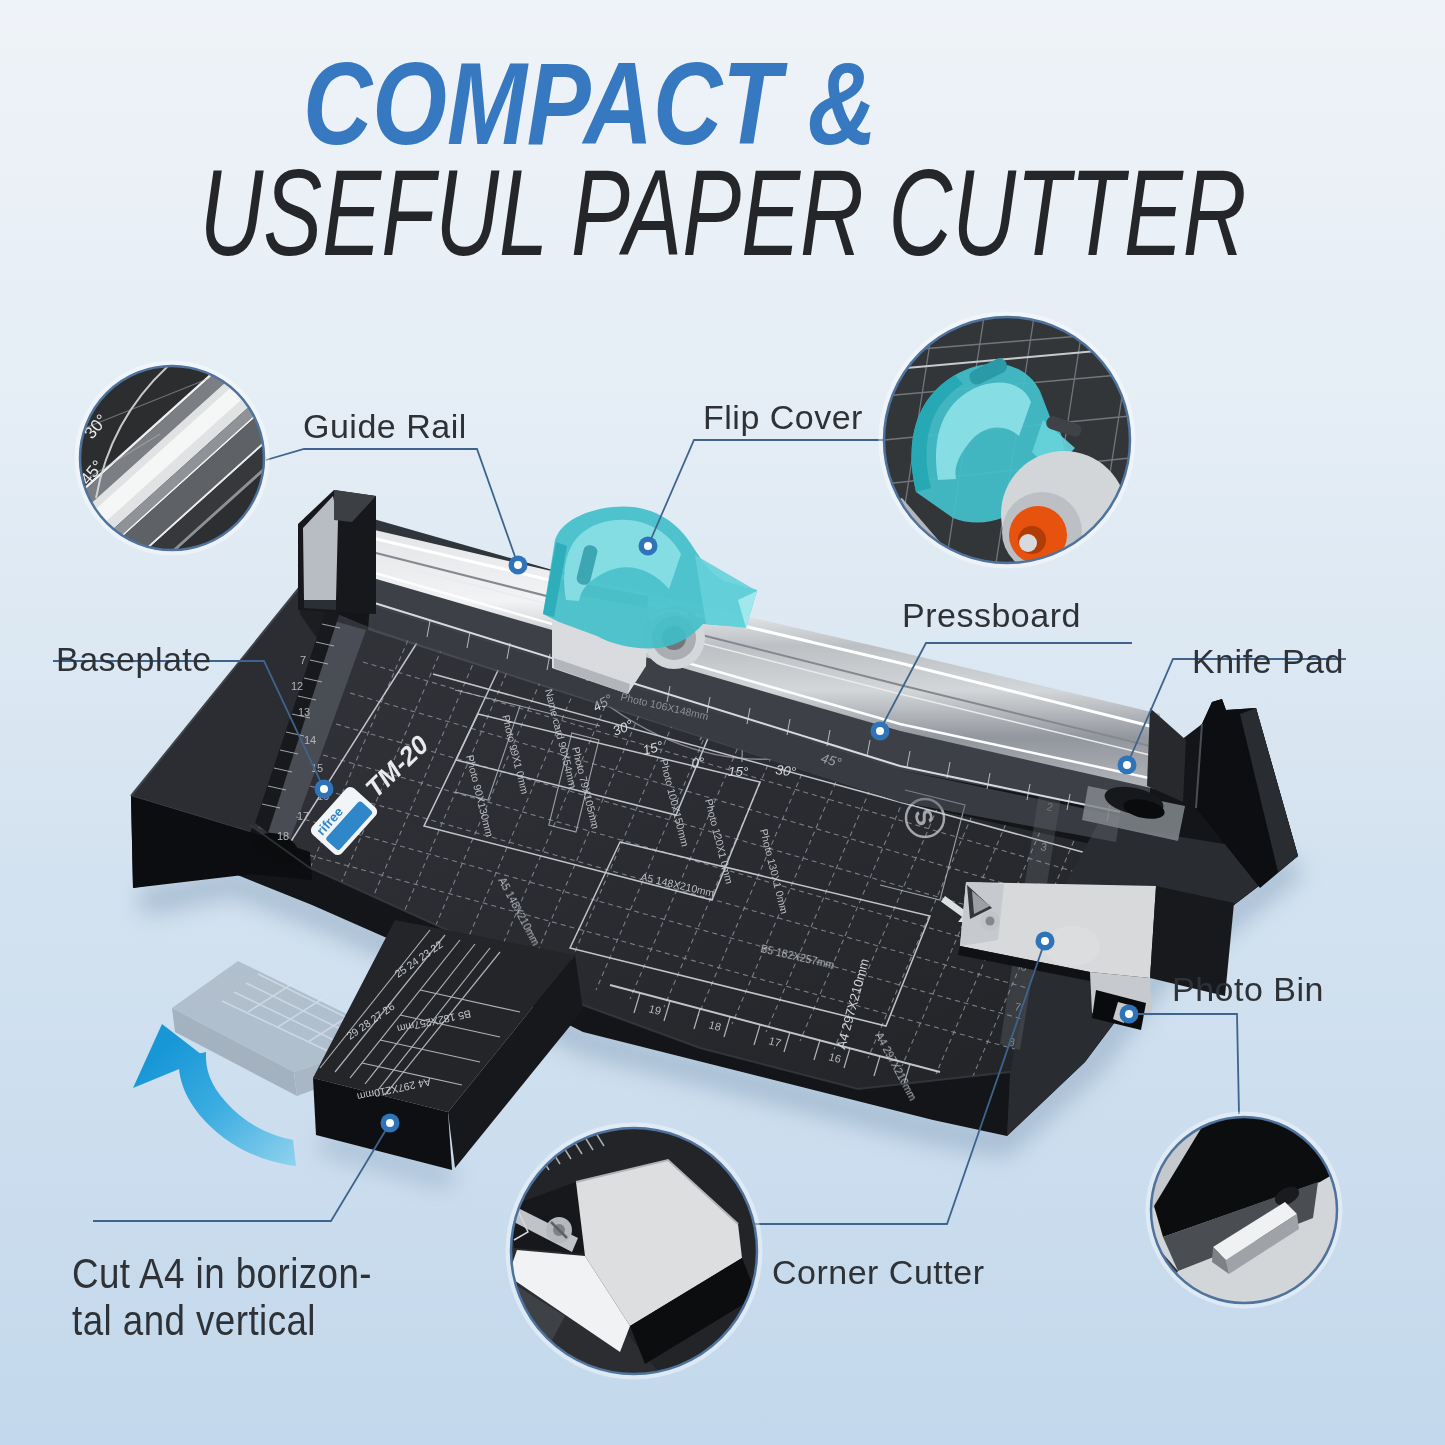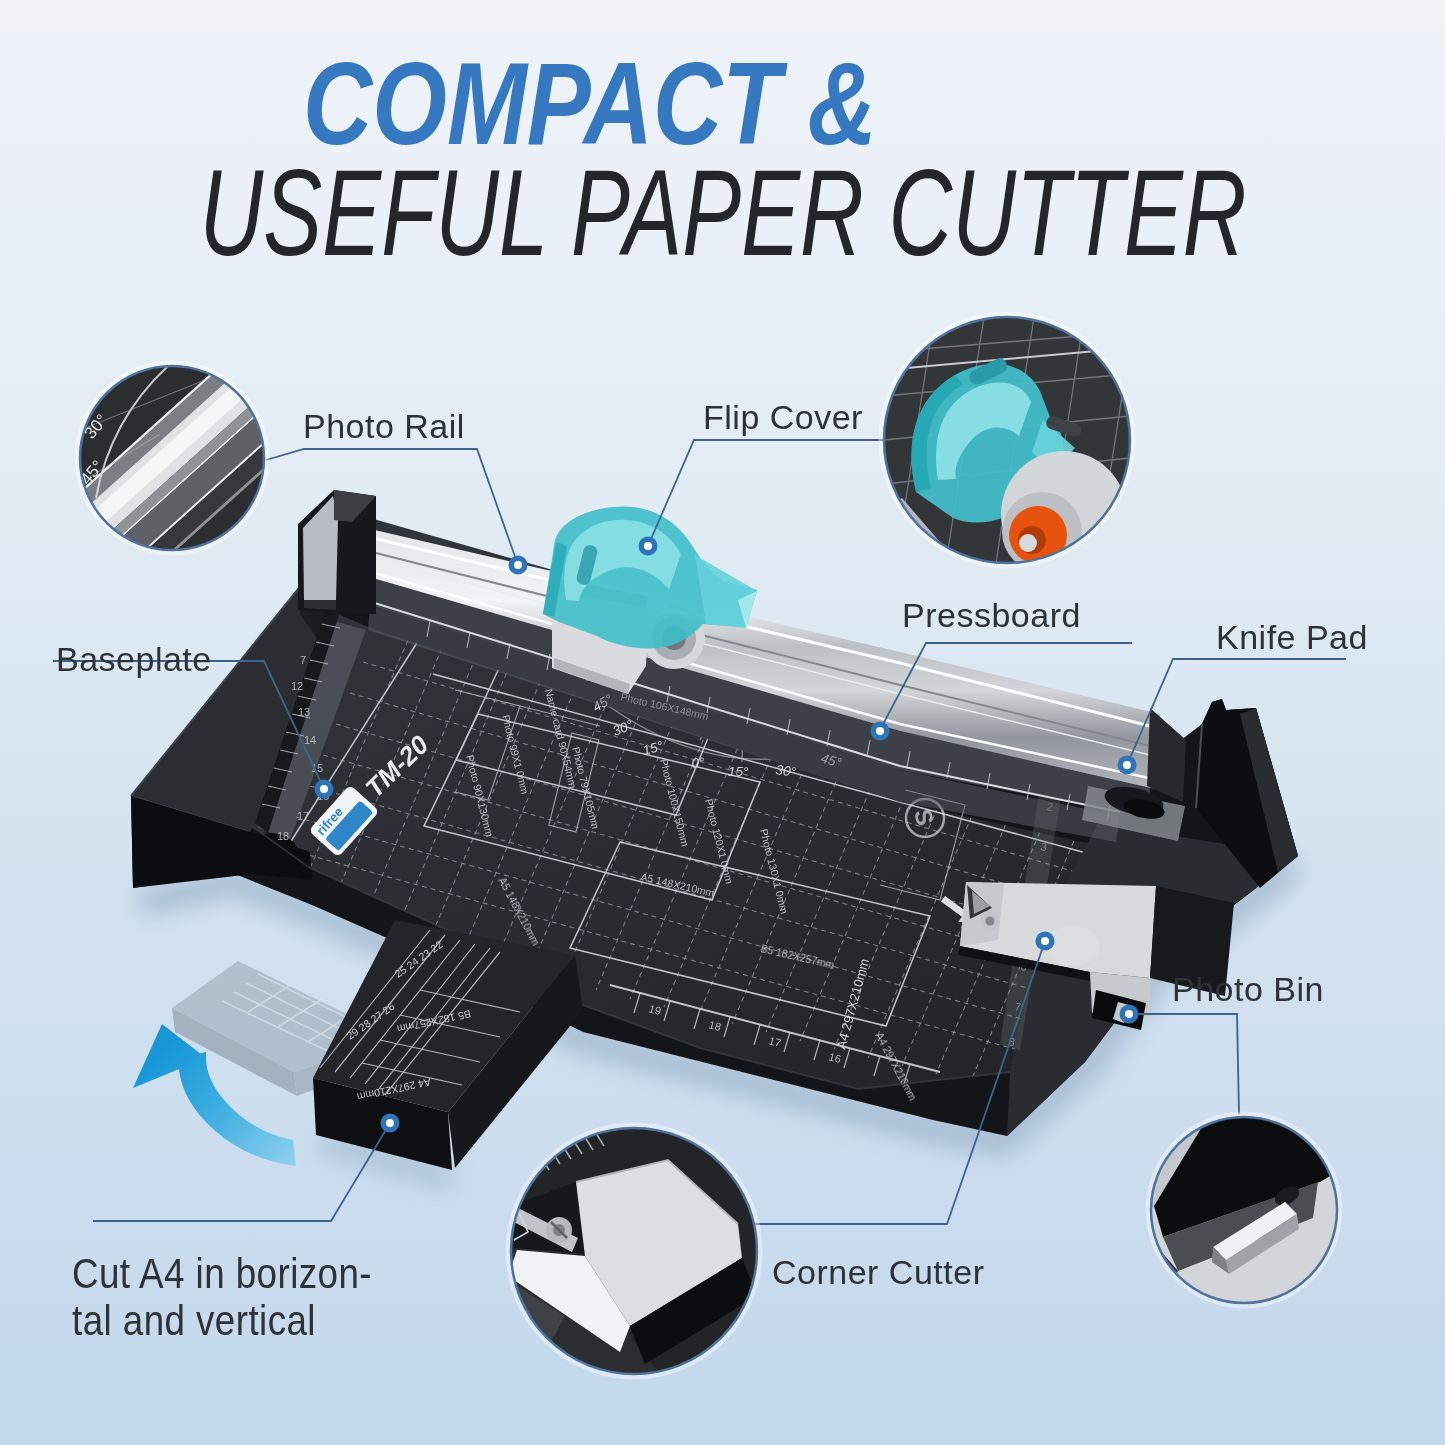--- a/index.html
+++ b/index.html
@@ -508,21 +508,21 @@
 
  <ellipse cx="1287" cy="1196" rx="13" ry="8" transform="rotate(-28 1287 1196)" fill="#1a1b1e"></ellipse>
  <polygon points="1213,1247 1285,1202 1297,1214 1226,1260" fill="#f0f1f3"></polygon>
  <polygon points="1226,1260 1297,1214 1299,1229 1229,1274" fill="#9fa3a8"></polygon>
  <polygon points="1213,1247 1226,1260 1229,1274 1212,1262" fill="#7e8287"></polygon>
 </g>
 <circle cx="1244" cy="1210" r="96" fill="none" stroke="#ffffff" stroke-width="5" opacity="0.4"></circle>
 <circle cx="1244" cy="1210" r="93" fill="none" stroke="#4f739c" stroke-width="2.5"></circle>
 </svg>
 
-<div class="lbl" style="left:303px;top:407px;">Photo Rail</div>
+<div class="lbl" style="left:303px;top:407px;">Guide Rail</div>
 <div class="lbl" style="left:703px;top:398px;">Flip Cover</div>
 <div class="lbl" style="left:902px;top:596px;">Pressboard</div>
-<div class="lbl" style="left:1192px;top:618px;margin-left:24px;">Knife Pad</div>
+<div class="lbl" style="left:1192px;top:642px;">Knife Pad</div>
 <div class="lbl" style="left:56px;top:608px;margin-top:32px;">Baseplate</div>
 <div class="lbl" style="left:1172px;top:970px;">Photo Bin</div>
 <div class="lbl" style="left:772px;top:1253px;">Corner Cutter</div>
 <div class="lbl" style="left:72px;top:1250px;font-size:42px;line-height:47px;transform:scaleX(0.875);transform-origin:0 0;">Cut A4 in borizon-<br>tal and vertical</div>
 </div>
 
 </body></html>

